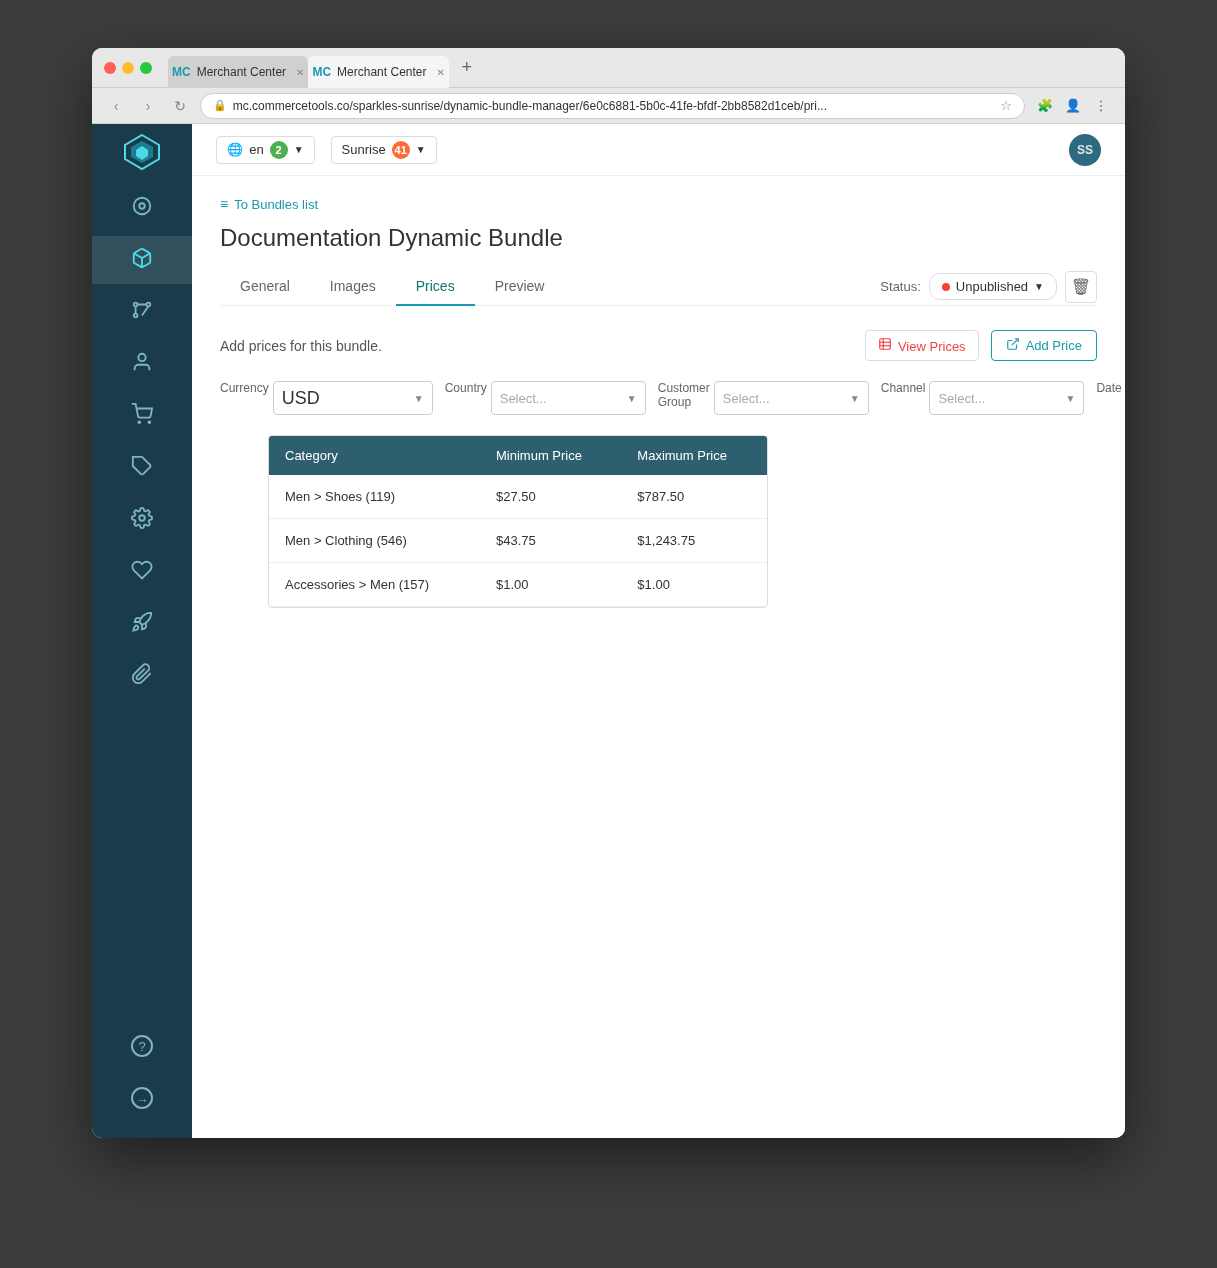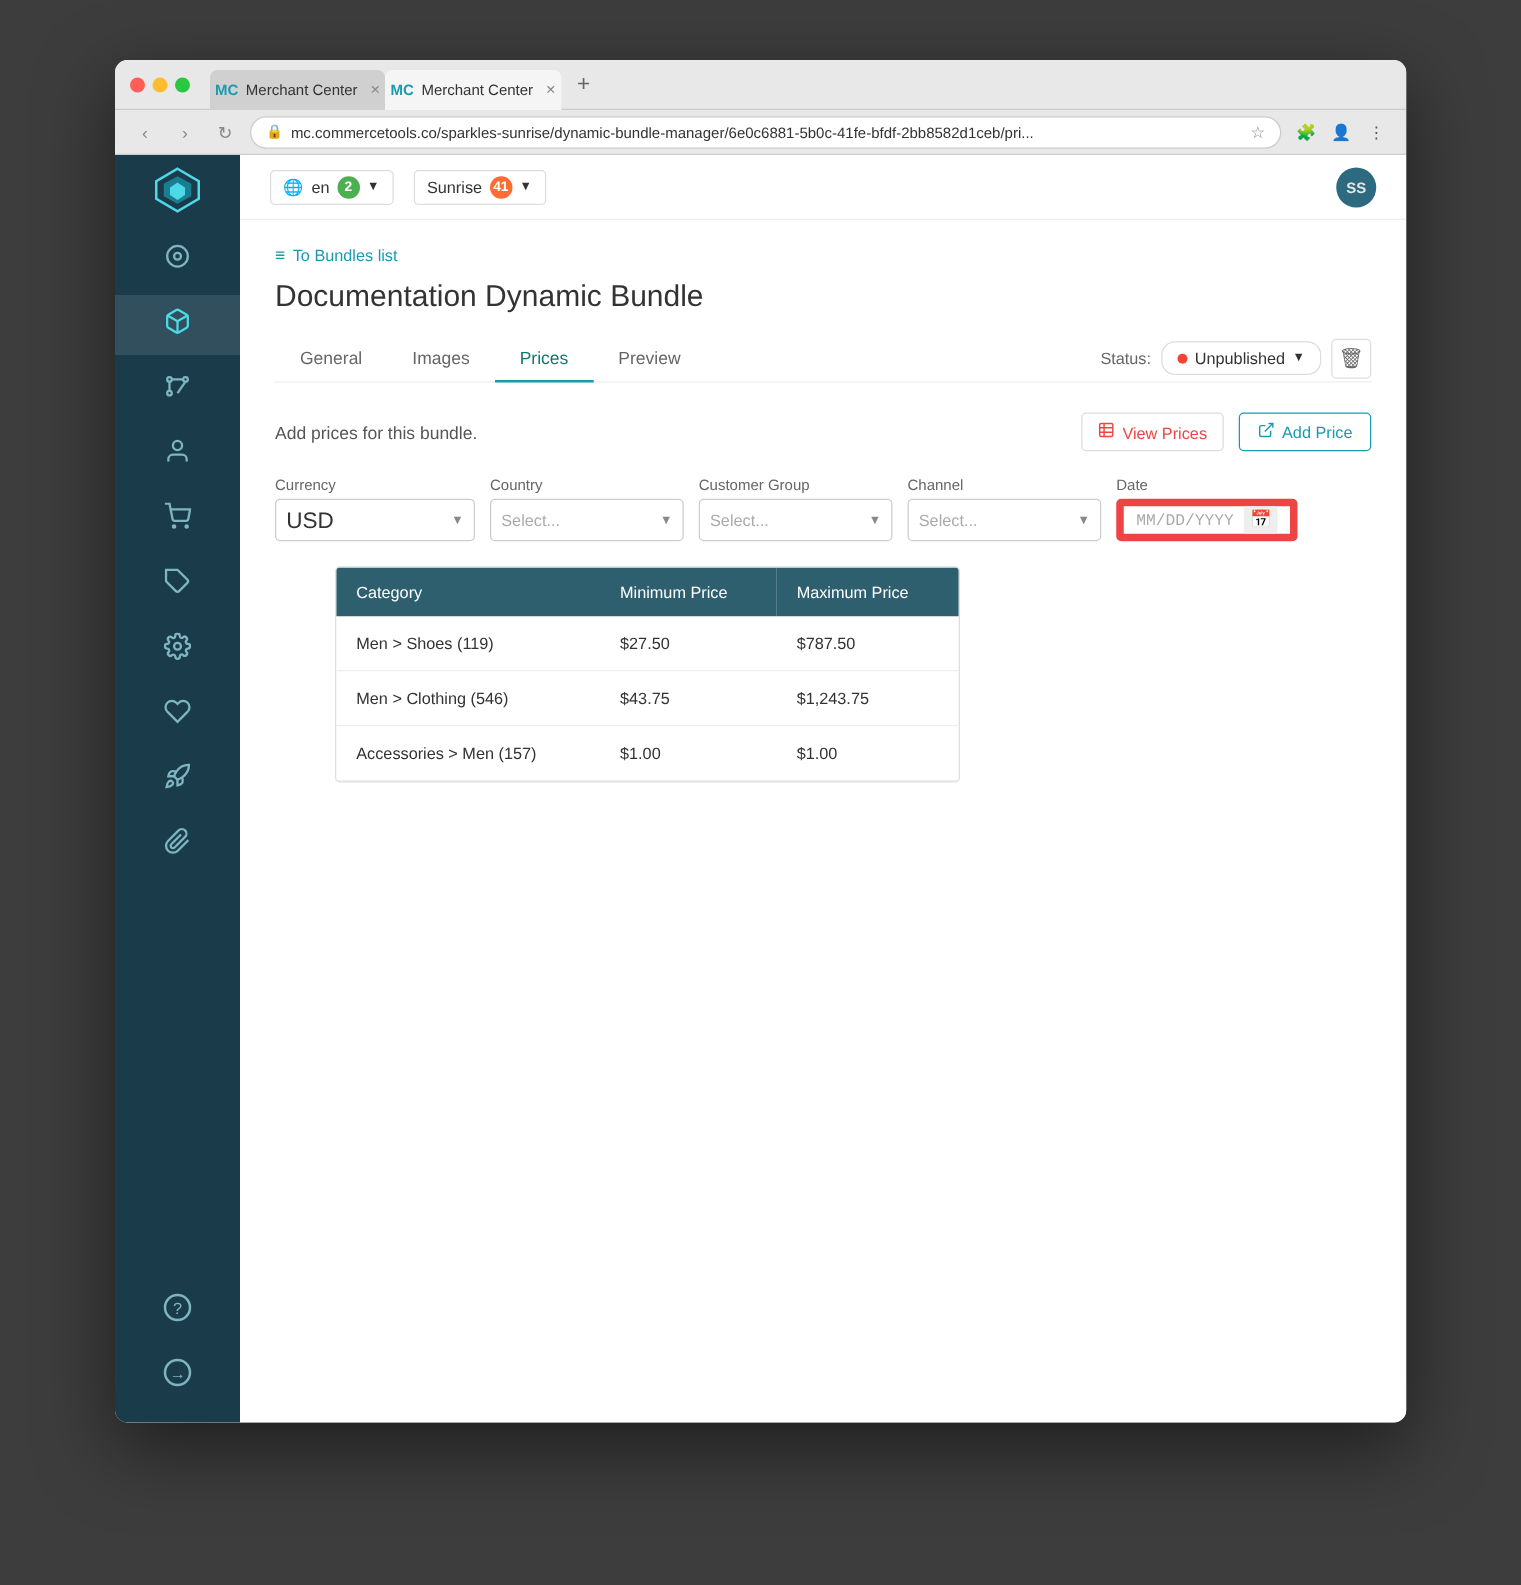--- a/index.html
+++ b/index.html
@@ -74,21 +74,21 @@
 
     
     .prices-header { display: flex; align-items: center; justify-content: space-between; margin-bottom: 20px; }
     .prices-description { font-size: 14px; color: #555; }
     .prices-actions { display: flex; gap: 12px; }
     .view-prices-btn { display: flex; align-items: flex-end; gap: 6px; font-size: 13px; color: #ef4444; cursor: pointer; padding: 6px 12px; border: 1px solid #ddd; border-radius: 4px; background: white; }
     .add-price-btn { display: flex; align-items: center; gap: 6px; font-size: 13px; color: #1a9aaf; cursor: pointer; padding: 6px 14px; border: 1px solid #1a9aaf; border-radius: 4px; background: white; }
 
     
     .filters-row { display: flex; gap: 12px; margin-bottom: 20px; align-items: flex-end; }
-    .filter-group { display: flex; flex-direction: column; gap: 4px; justify-content: flex-end; }
+    .filter-group { display: flex; flex-direction: row; gap: 4px; justify-content: flex-end; }
     .filter-label { font-size: 12px; color: #666; font-weight: 500; }
     .filter-select-wrapper { border: 1px solid #ccc; border-radius: 4px; padding: 0 8px; font-size: 13px; color: #333; background: white; cursor: pointer; display: flex; align-items: center; gap: 4px; height: 34px; min-width: 120px; }
     .date-input { border: 6px solid #ef4444; border-radius: 4px; padding: 6px 10px; font-size: 13px; color: #aaa; background: white; display: flex; align-items: center; gap: 8px; min-width: 140px; height: 34px; font-family: Liberation Mono, monospace; }
     .date-icon { color: #555; font-size: 14px; background: #eee; border-radius: 3px; padding: 2px 5px; }
 
     
     .price-table { width: 100%; border-collapse: collapse; }
     .price-table thead tr { background: #2d5f6e; }
     .price-table thead th { padding: 12px 16px; text-align: left; font-size: 13px; color: white; font-weight: 500; }
     .price-table tbody tr { border-bottom: 1px solid #eee; }

